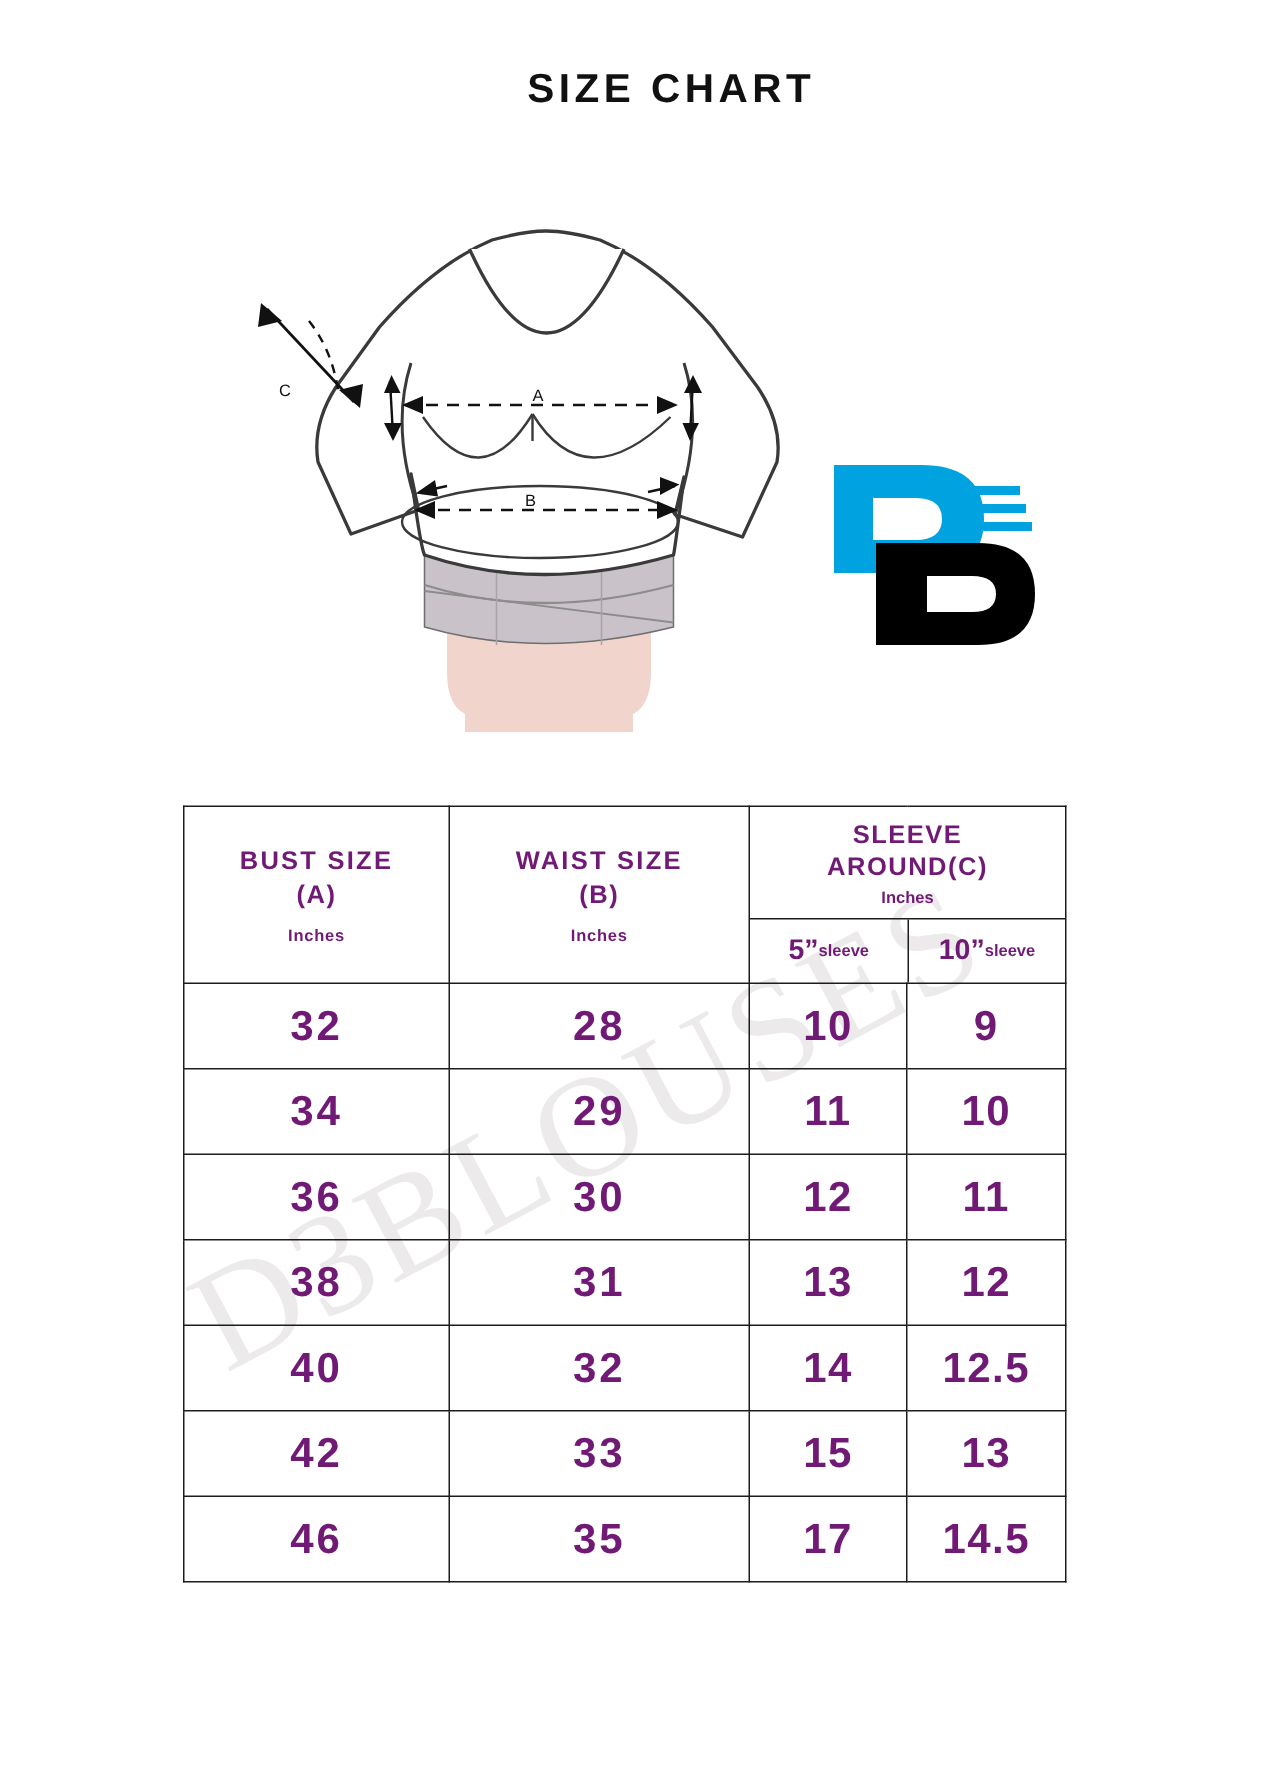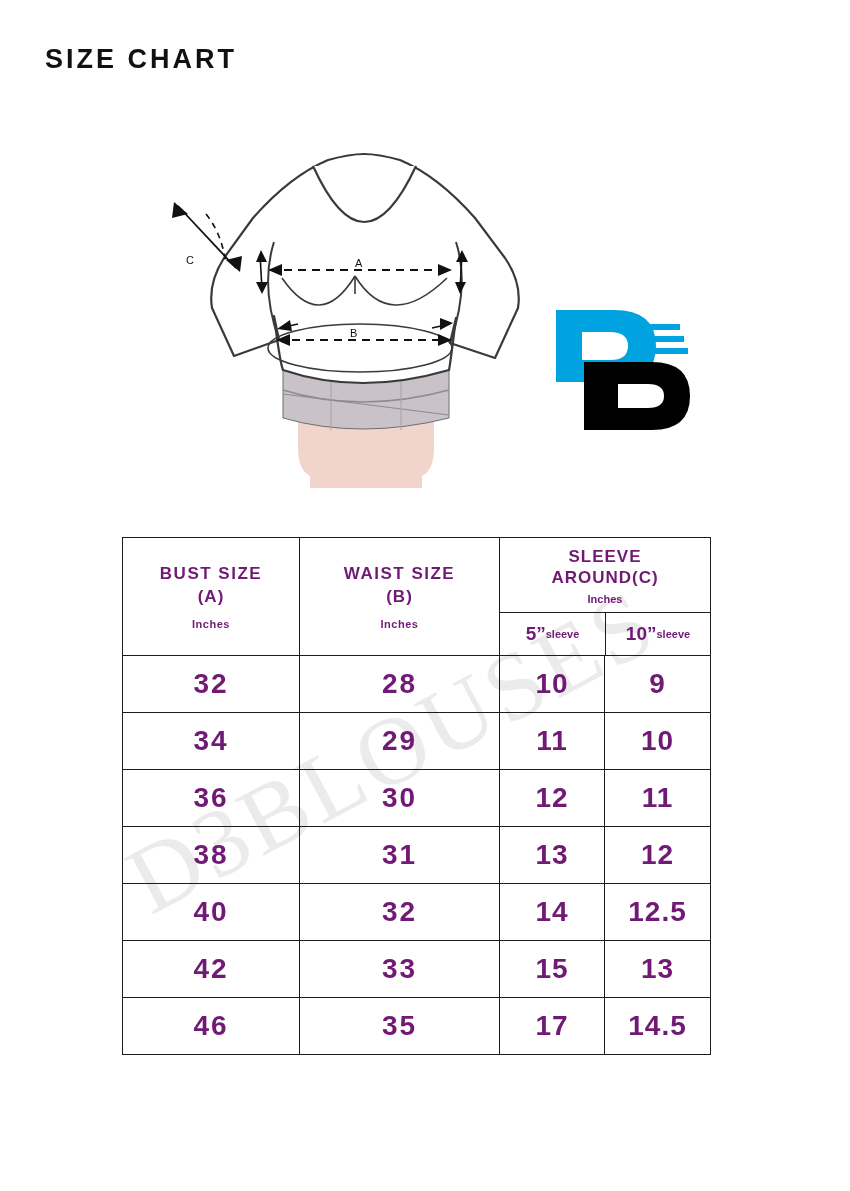--- a/index.html
+++ b/index.html
@@ -16,20 +16,21 @@
     height: 1191px;
     background: #ffffff;
   }
 
   
   .title {
     position: absolute;
     top: 44px;
     left: 0;
     width: 850px;
+    text-align: center;
     font-size: 27px;
     font-weight: bold;
     letter-spacing: 3px;
     color: #111111;
     padding-left: 45px;
   }
 
   
   .watermark {
     position: absolute;

